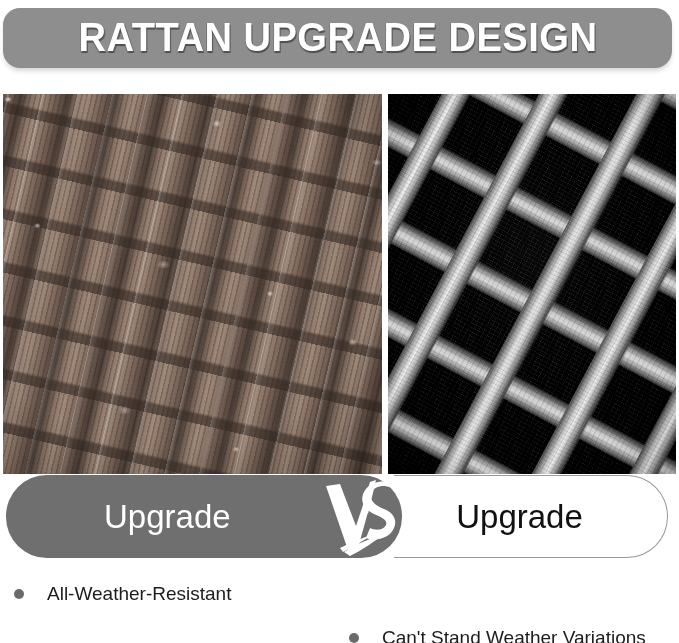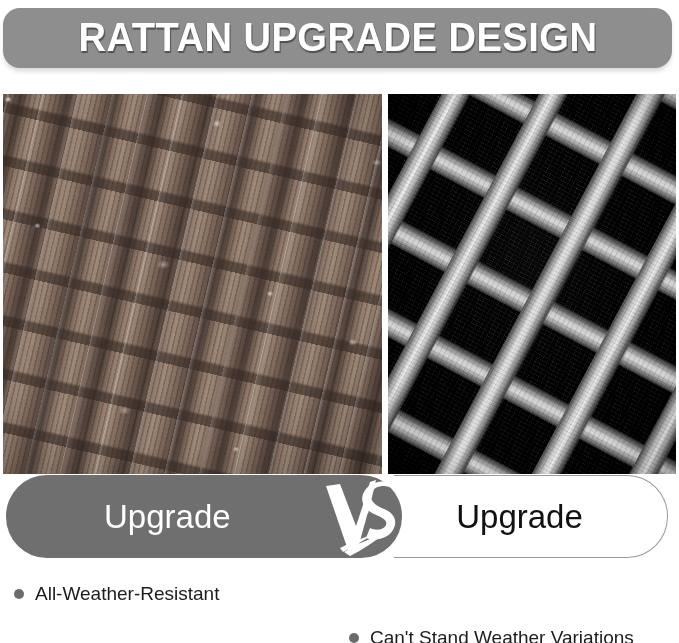--- a/index.html
+++ b/index.html
@@ -251,20 +251,21 @@
     position: absolute;
     top: 0;
   }
   .col-upgrade { left: 14px;  width: 330px; }
   .col-general { left: 349px; width: 330px; margin-top: 44px; }
 
   .feature-item {
     display: flex;
     align-items: center;
     height: 31px;
+    gap: 12px;
   }
   .bullet-dot {
     width: 10px;
     height: 10px;
     border-radius: 50%;
     background: #6b6b6b;
     flex: 0 0 auto;
     margin-right: 11px;
   }
   .feature-text {

